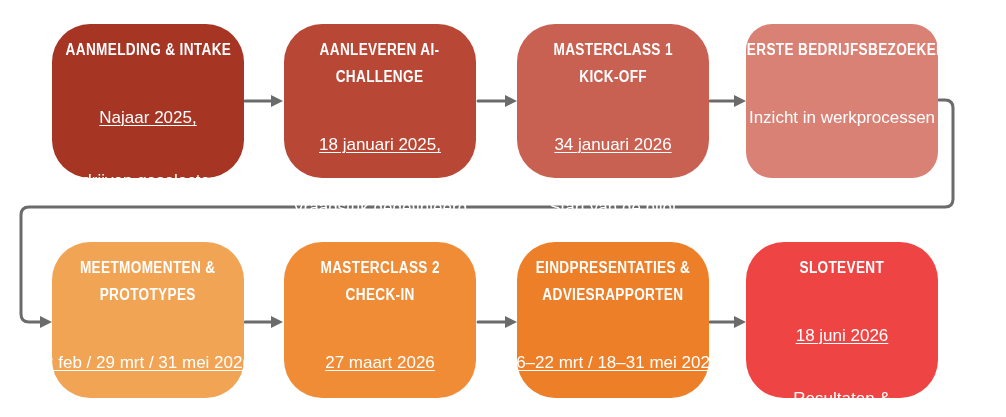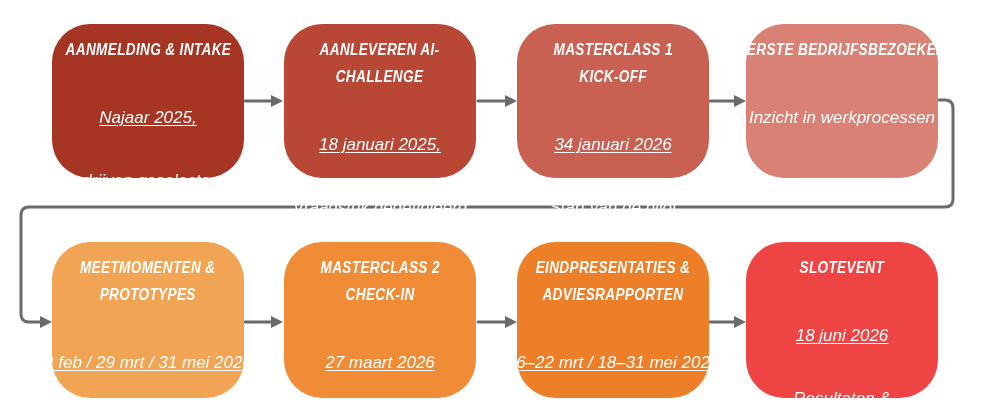--- a/index.html
+++ b/index.html
@@ -8,21 +8,20 @@
   body {
     font-family: "Liberation Sans", sans-serif;
     background: #ffffff;
   }
   .canvas {
     position: relative;
     width: 1006px;
     height: 417px;
     background: #ffffff;
     overflow: hidden;
-    font-style: italic;
   }
   .arrow-layer {
     position: absolute;
     inset: 0;
     width: 1006px;
     height: 417px;
     pointer-events: none;
   }
   .arrow line, .arrow path {
     stroke: var(--arrow-color);
@@ -130,21 +129,21 @@
 
   <div class="card row1 col3" style="background: rgb(201, 97, 83);">
     <div class="card-title">MASTERCLASS 1
 KICK-OFF</div>
     <div class="card-details">
       <div class="card-date">34 januari 2026</div>
       <div class="card-desc">Start van de pilot</div>
     </div>
   </div>
 
-  <div class="card row1 col4" style="background: rgb(217, 129, 117);">
+  <div class="card row1 col4" style="background: rgb(217, 129, 117); border-radius: 26px;">
     <div class="card-title">EERSTE BEDRIJFSBEZOEKEN</div>
     <div class="card-details">
       <div class="card-desc">Inzicht in werkprocessen</div>
     </div>
   </div>
 
   <div class="card row2 col1" style="background: rgb(242, 164, 85);">
     <div class="card-title">MEETMOMENTEN &amp;
 PROTOTYPES</div>
     <div class="card-details">

